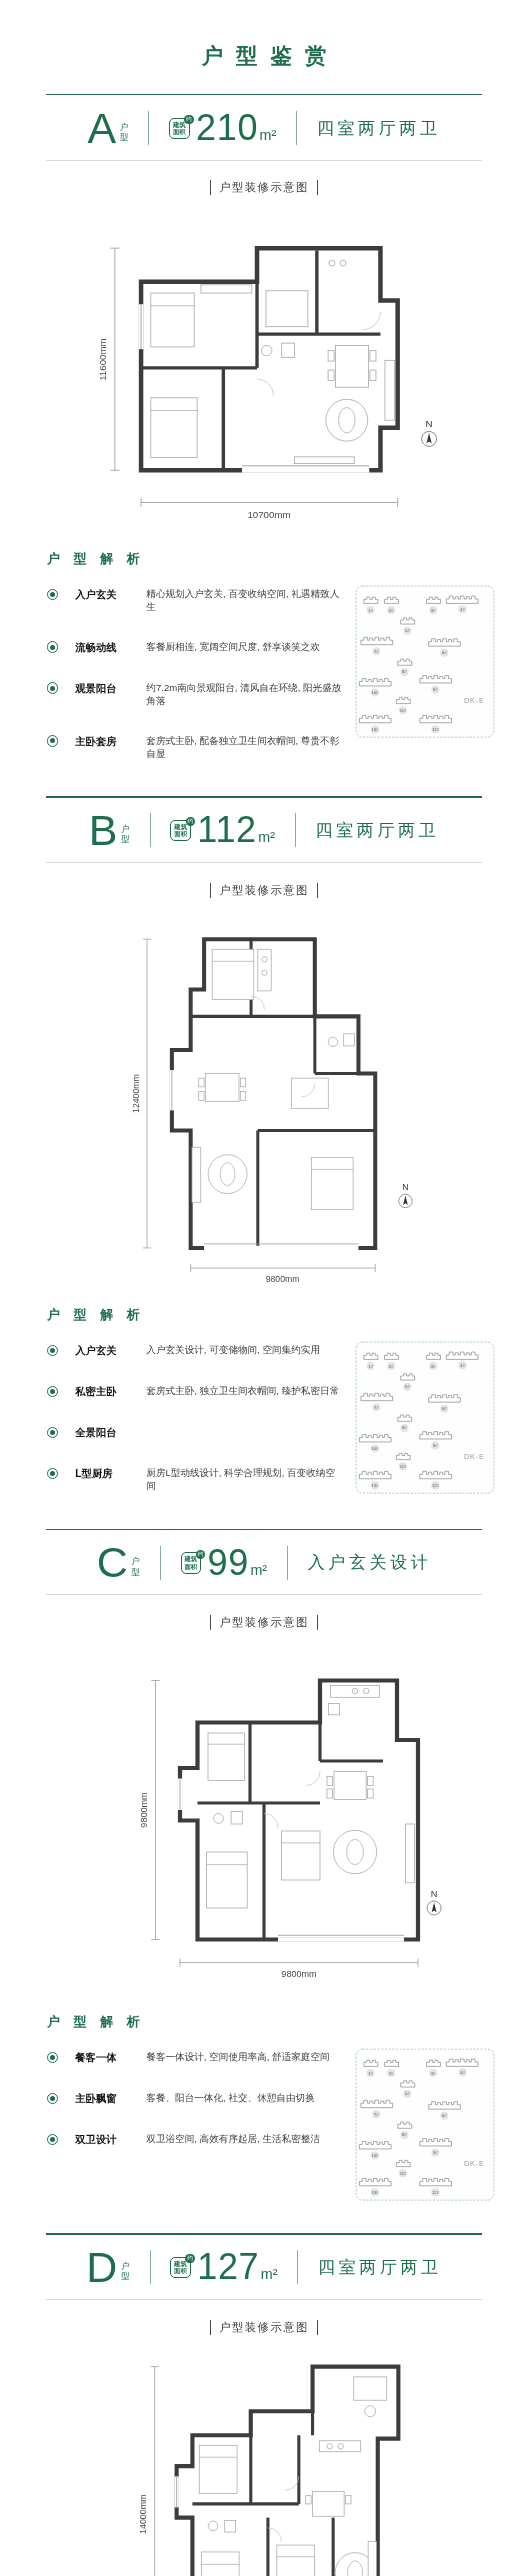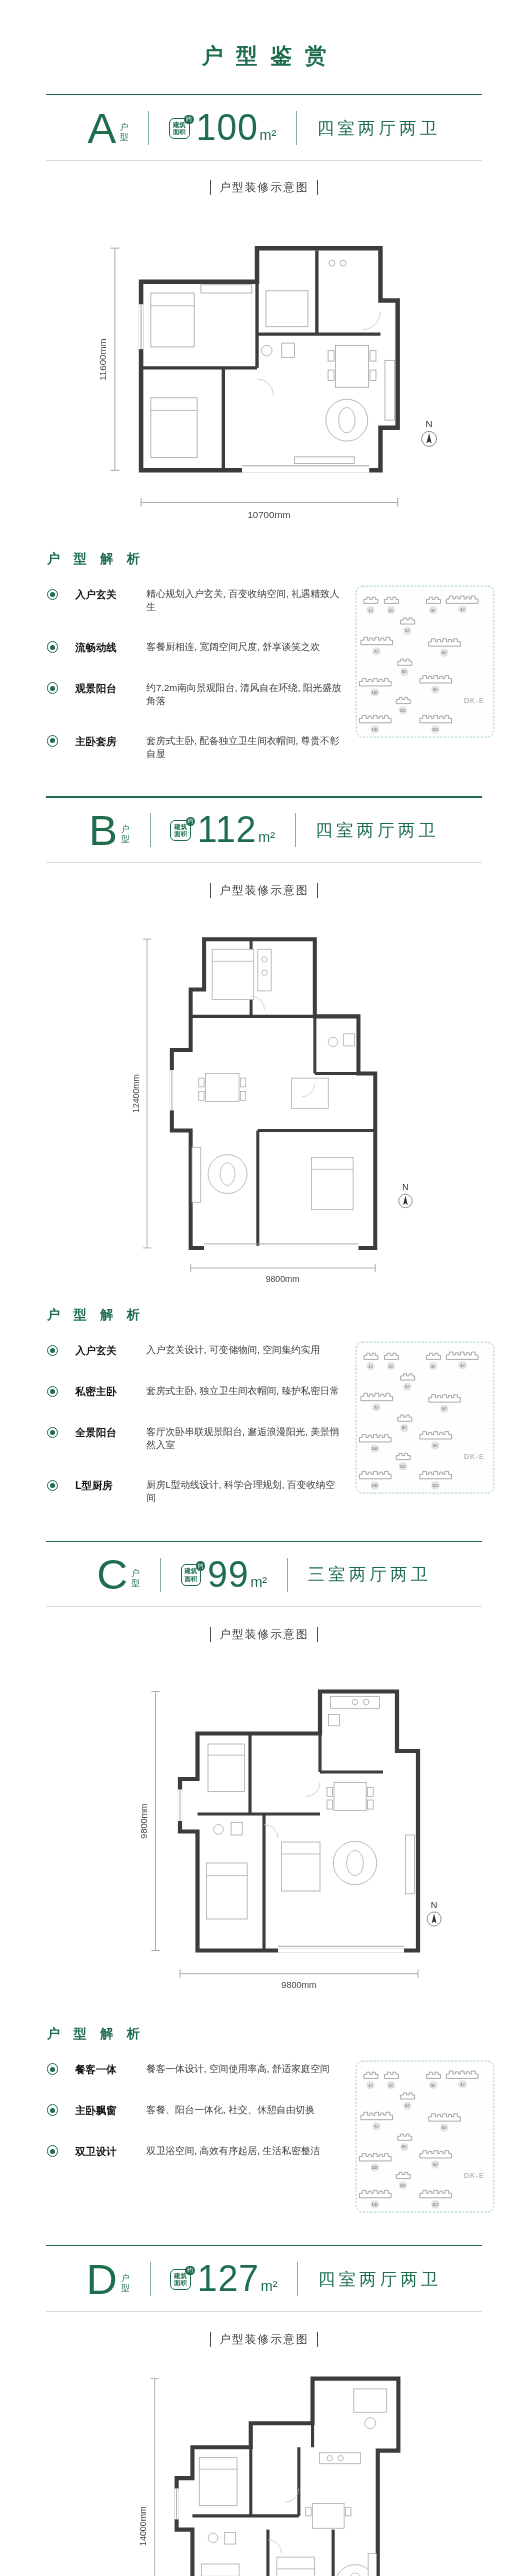--- a/index.html
+++ b/index.html
@@ -85,21 +85,21 @@
           <span>型</span>
         </span>
       </div>
       <div class="vdiv"></div>
       <div class="area-group">
         <span class="area-badge">
           <span>建筑</span>
           <span>面积</span>
           <span class="approx">约</span>
         </span>
-        <span class="area-num">100</span>
+        <span class="area-num">210</span>
         <span class="area-unit">m²</span>
       </div>
       <div class="vdiv"></div>
       <span class="layout-text">四室两厅两卫</span>
     </div>
     <div class="sub-divider"></div>
 
     <div class="diagram-label">户型装修示意图</div>
     <div class="plan-wrap">
       <svg viewBox="0 0 520 430" width="389" xmlns="http://www.w3.org/2000/svg">
@@ -348,21 +348,20 @@
           <span class="b-text">入户玄关设计, 可变储物间, 空间集约实用</span>
         </div>
         <div class="bullet">
           <span class="bullet-icon"></span>
           <span class="b-label">私密主卧</span>
           <span class="b-text">套房式主卧, 独立卫生间衣帽间, 臻护私密日常</span>
         </div>
         <div class="bullet">
           <span class="bullet-icon"></span>
           <span class="b-label">全景阳台</span>
-          <span class="b-text">客厅次卧串联观景阳台, 邂逅浪漫阳光, 美景悄然入室</span>
         </div>
         <div class="bullet">
           <span class="bullet-icon"></span>
           <span class="b-label">L型厨房</span>
           <span class="b-text">厨房L型动线设计, 科学合理规划, 百变收纳空间</span>
         </div>
       </div>
       <div class="siteplan-slot">
   <svg class="siteplan" viewBox="0 0 190 208" xmlns="http://www.w3.org/2000/svg">
     <defs>
@@ -459,21 +458,21 @@
       <div class="area-group">
         <span class="area-badge">
           <span>建筑</span>
           <span>面积</span>
           <span class="approx">约</span>
         </span>
         <span class="area-num">99</span>
         <span class="area-unit">m²</span>
       </div>
       <div class="vdiv"></div>
-      <span class="layout-text">三室两厅两卫</span>
+      <span class="layout-text">入户玄关设计</span>
     </div>
     <div class="sub-divider"></div>
 
     <div class="diagram-label">户型装修示意图</div>
     <div class="plan-wrap">
       <svg viewBox="0 0 520 500" width="364" xmlns="http://www.w3.org/2000/svg">
         <path class="wall" d="M340,55 L450,55 L450,140 L480,140 L480,425 L165,425 L165,255 L140,255 L140,180 L165,180 L165,115 L340,115 Z"></path>
         <path class="iwall" d="M240,115 V230"></path>
         <path class="iwall" d="M165,230 H340"></path>
         <path class="iwall" d="M340,115 V170"></path>

